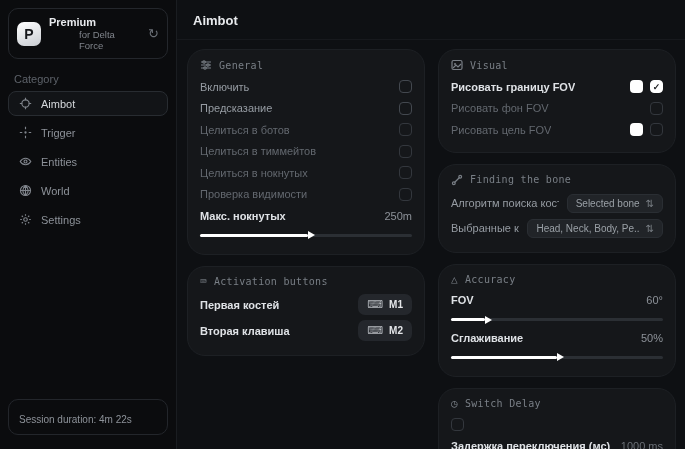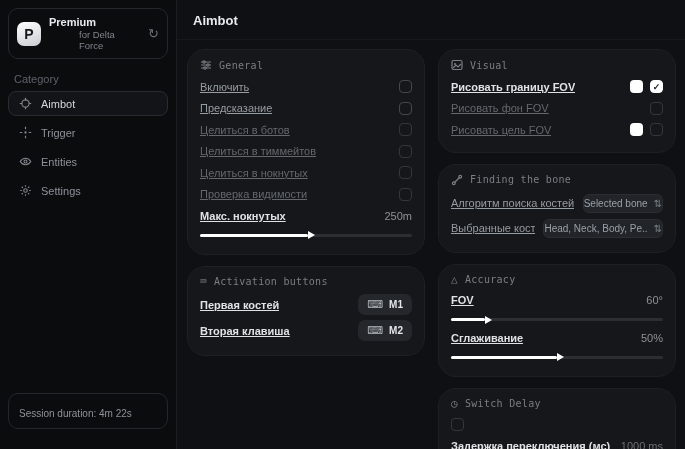--- a/index.html
+++ b/index.html
@@ -15,58 +15,58 @@
   .brand-text { flex:1; min-width:0; }
   .brand-title { font-size:11px; font-weight:bold; color:#e8eaed; }
   .brand-sub { font-size:9.5px; color:#80858c; margin-top:1px;margin-left:30px; }
   .brand-gear { color:#6a6f76; font-size:13px; cursor:pointer; }
   .category { font-size:11px; color:#5d6269; margin:14px 0 6px 6px; }
   .nav-item { display:flex; align-items:center; gap:9px; height:25px; padding:0 9px; border-radius:8px;
               font-size:11px; color:#8d9299; border:1px solid transparent; margin-bottom:4px; cursor:pointer; }
   .nav-item.selected { background:#121417; border-color:#282c31; color:#d4d7db; }
   .nav-ico { width:14px; height:14px; flex:none; display:flex; align-items:center; justify-content:center; color:#80858c; }
   .nav-ico svg { width:13px; height:13px; }
-  .session { position:absolute; left:8px; right:8px; bottom:20px; border:1px solid #23262b; border-radius:10px;
+  .session { position:absolute; left:8px; right:8px; bottom:14px; border:1px solid #23262b; border-radius:10px;
              padding:14px 10px 9px; font-size:10px; color:#8d9299; }
 
   
   .main { flex:1; background:#0e1013; border-left:1px solid #1a1d21; display:flex; flex-direction:column; }
   .main-header { padding:13px 16px 11px; border-bottom:1px solid #17191d; }
   .main-title { font-size:13px; font-weight:bold; color:#e8eaed; }
   .content { display:flex; gap:13px; padding:9px 10px; flex:1; }
   .col { width:238px; display:flex; flex-direction:column; gap:11px; flex:none; }
 
   .card { background:#15171a; border:1px solid #1d2024; border-radius:18px; padding:9px 12px 11px; }
   .card-title { display:flex; align-items:center; gap:7px; font-family:"DejaVu Sans Mono", monospace;
                 font-size:10px; color:#797f86; letter-spacing:.3px; margin-bottom:5px; }
   .card-title .t-ico { font-size:11px; line-height:1; color:#797f86; }
   .card-title .t-ico svg { width:12px; height:12px; display:block; }
 
   .row { display:flex; align-items:center; justify-content:space-between; min-height:21.5px; gap:8px; }
-  .lbl { font-size:11px; color:#969ca3; white-space:nowrap; overflow:hidden;text-decoration:underline; }
+  .lbl { font-size:11px; color:#969ca3; white-space:nowrap; overflow:hidden; }
   .lbl.dim { color:#63686f; }
   .lbl.bright { color:#dfe2e6; font-weight:bold; }
   .val { font-size:11px; color:#8d9299; white-space:nowrap; }
   .val.dim { color:#6a6f76; }
 
   .cb { width:13px; height:13px; border:1.5px solid #43484f; border-radius:4px; flex:none; cursor:pointer;
         display:flex; align-items:center; justify-content:center; }
   .cb.dim { border-color:#33373d; }
   .cb.checked { background:#ffffff; border-color:#ffffff; }
   .cb.checked::after { content:"✓"; color:#141619; font-size:9px; font-weight:bold; }
   .ctrls { display:flex; align-items:center; gap:7px; flex:none; }
   .swatch { width:13px; height:13px; border-radius:4px; background:#ffffff; flex:none; cursor:pointer; }
 
   .slider { position:relative; height:3px; background:#2b2f34; border-radius:2px; margin:7px 0 6px; cursor:pointer; }
   .fill { position:absolute; left:0; top:0; bottom:0; background:#ffffff; border-radius:2px; }
   .fill::after { content:""; position:absolute; right:-7px; top:50%; transform:translateY(-50%);
                  border-left:7px solid #ffffff; border-top:4px solid transparent; border-bottom:4px solid transparent; }
 
   .select { display:flex; align-items:center; gap:6px; background:#212428; border:1px solid #2a2e33;
-            border-radius:6px; padding:3px 0; font-size:10px; color:#9aa0a6; flex:none; cursor:pointer; max-width:160px; }
+            border-radius:6px; padding:3px 8px; font-size:10px; color:#9aa0a6; flex:none; cursor:pointer; max-width:160px; }
   .select .sel-txt { white-space:nowrap; overflow:hidden; }
   .select .sel-ico { color:#7b8187; font-size:10px; flex:none; }
 
   .keybtn { display:flex; align-items:center; gap:6px; background:#24272c; border-radius:7px;
             padding:4px 9px; font-size:10px; font-weight:bold; color:#e4e6e9; flex:none; cursor:pointer; }
   .keybtn .k-ico { font-size:11px; color:#b9bdc2; font-weight:normal; }
 </style>
 </head>
 <body>
 
@@ -107,20 +107,29 @@
         <svg viewBox="0 0 16 16" fill="none" stroke="currentColor" stroke-width="1.4">
             <path d="M1.5 8s2.4-4 6.5-4 6.5 4 6.5 4-2.4 4-6.5 4S1.5 8 1.5 8z"></path>
             <circle cx="8" cy="8" r="1.8"></circle>
           </svg>
       </span>
       <span>Entities</span>
     </div>
     <div class="nav-item">
       <span class="nav-ico">
         <svg viewBox="0 0 16 16" fill="none" stroke="currentColor" stroke-width="1.4">
+            <circle cx="8" cy="8" r="6.2"></circle>
+            <path d="M8 1.8v12.4M1.8 8h12.4M8 1.8c-4.5 3.4-4.5 9 0 12.4M8 1.8c4.5 3.4 4.5 9 0 12.4"></path>
+          </svg>
+      </span>
+      <span>World</span>
+    </div>
+    <div class="nav-item">
+      <span class="nav-ico">
+        <svg viewBox="0 0 16 16" fill="none" stroke="currentColor" stroke-width="1.4">
             <circle cx="8" cy="8" r="2.2"></circle>
             <path d="M8 1.5v2M8 12.5v2M1.5 8h2M12.5 8h2M3.4 3.4l1.4 1.4M11.2 11.2l1.4 1.4M12.6 3.4l-1.4 1.4M4.8 11.2l-1.4 1.4"></path>
           </svg>
       </span>
       <span>Settings</span>
     </div>
 
     <div class="session">Session duration: 4m 22s</div>
   </div>
 

